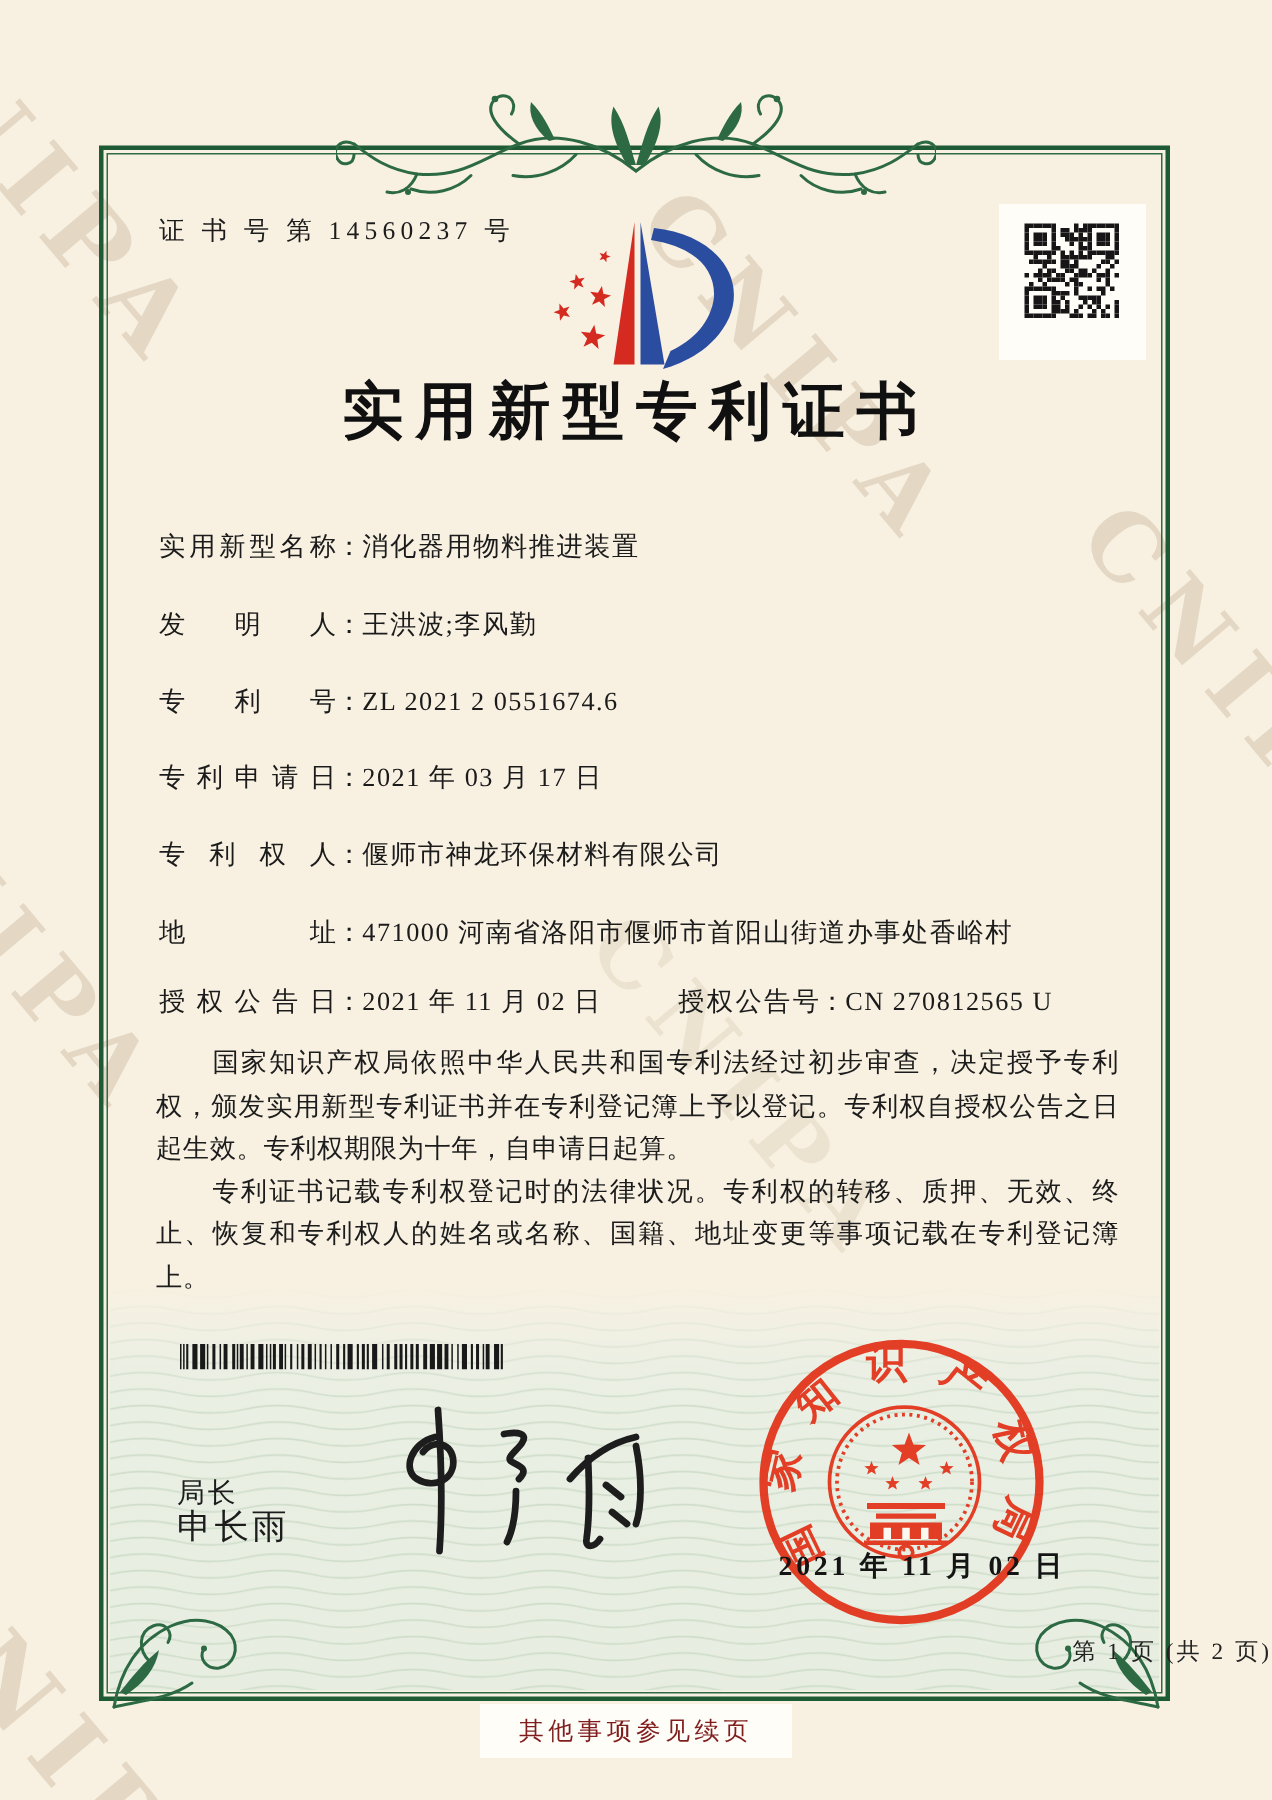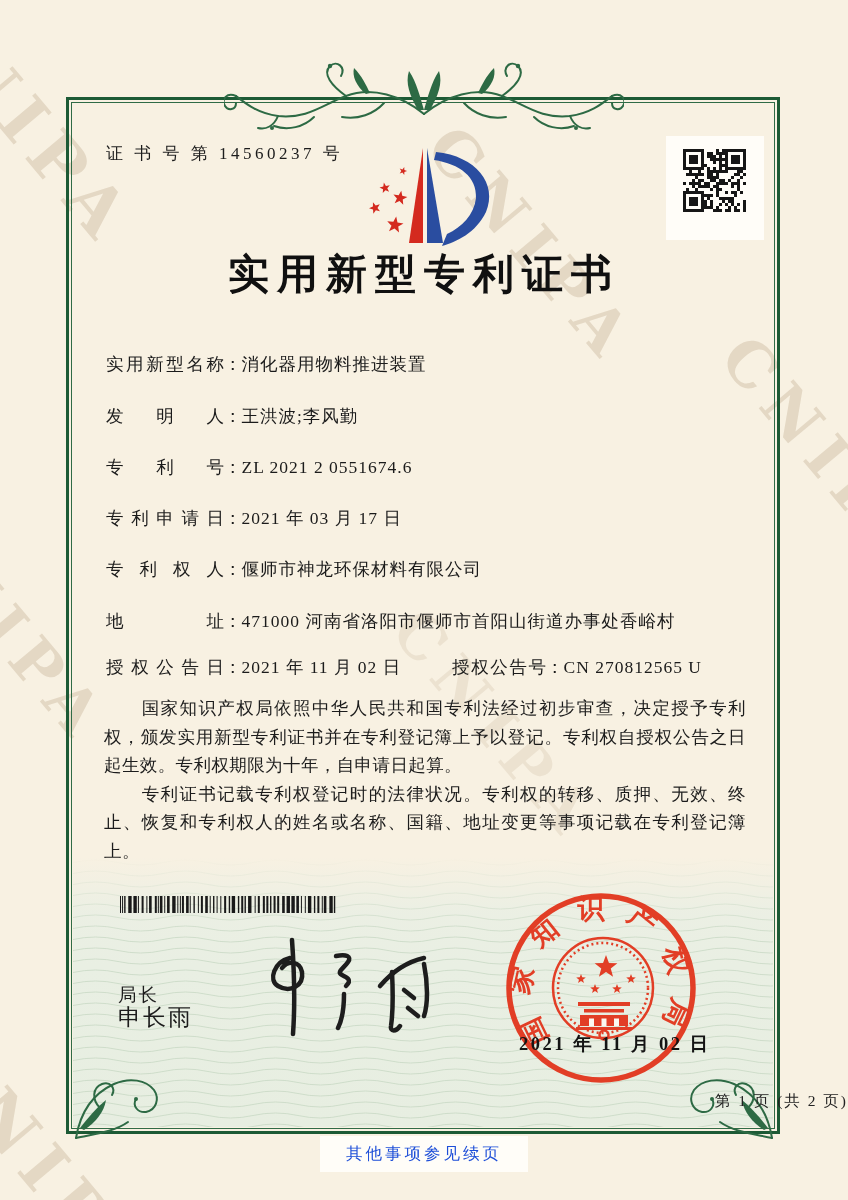--- a/index.html
+++ b/index.html
@@ -64,21 +64,21 @@
   .barcode { position:absolute; left:120px; top:896px; z-index:2; }
   .sig-title { position:absolute; left:118px; top:966px;  z-index:2; font-size:18.5px; letter-spacing:2px;margin-top:16px; }
   .sig-name  { position:absolute; left:118px; top:1002px; z-index:2; font-size:23px; letter-spacing:2px; }
   .signature { position:absolute; left:252px; top:928px; z-index:2; }
   .seal { position:absolute; left:503px; top:890px; z-index:3; }
   .seal-date { position:absolute; left:519px; top:1031px; z-index:4;
                font-size:18.5px; font-weight:600; letter-spacing:2.5px; color:#141414; }
   .pageno { position:absolute; left:0; right:0; top:1091px; z-index:2; text-align:right;
             font-size:15.5px; letter-spacing:2px; color:#222; }
   .footer-note { position:absolute; left:50%; top:1136px; transform:translateX(-50%); z-index:2;
-                 background:#fffdf8; padding:7px 26px; font-size:16.5px; letter-spacing:3px; color:#1d4ed8; }
+                 background:#fffdf8; padding:7px 26px; font-size:16.5px; letter-spacing:3px; color:#7f1d1d; }
 </style>
 </head>
 <body>
 
 <div class="wm wm1">CNIPA</div>
 <div class="wm wm2">CNIPA</div>
 <div class="wm wm3">CNIPA</div>
 <div class="wm wm4">CNIPA</div>
 <div class="wm wm5">CNIPA</div>
 <div class="wm wm6">CNIPA</div>

